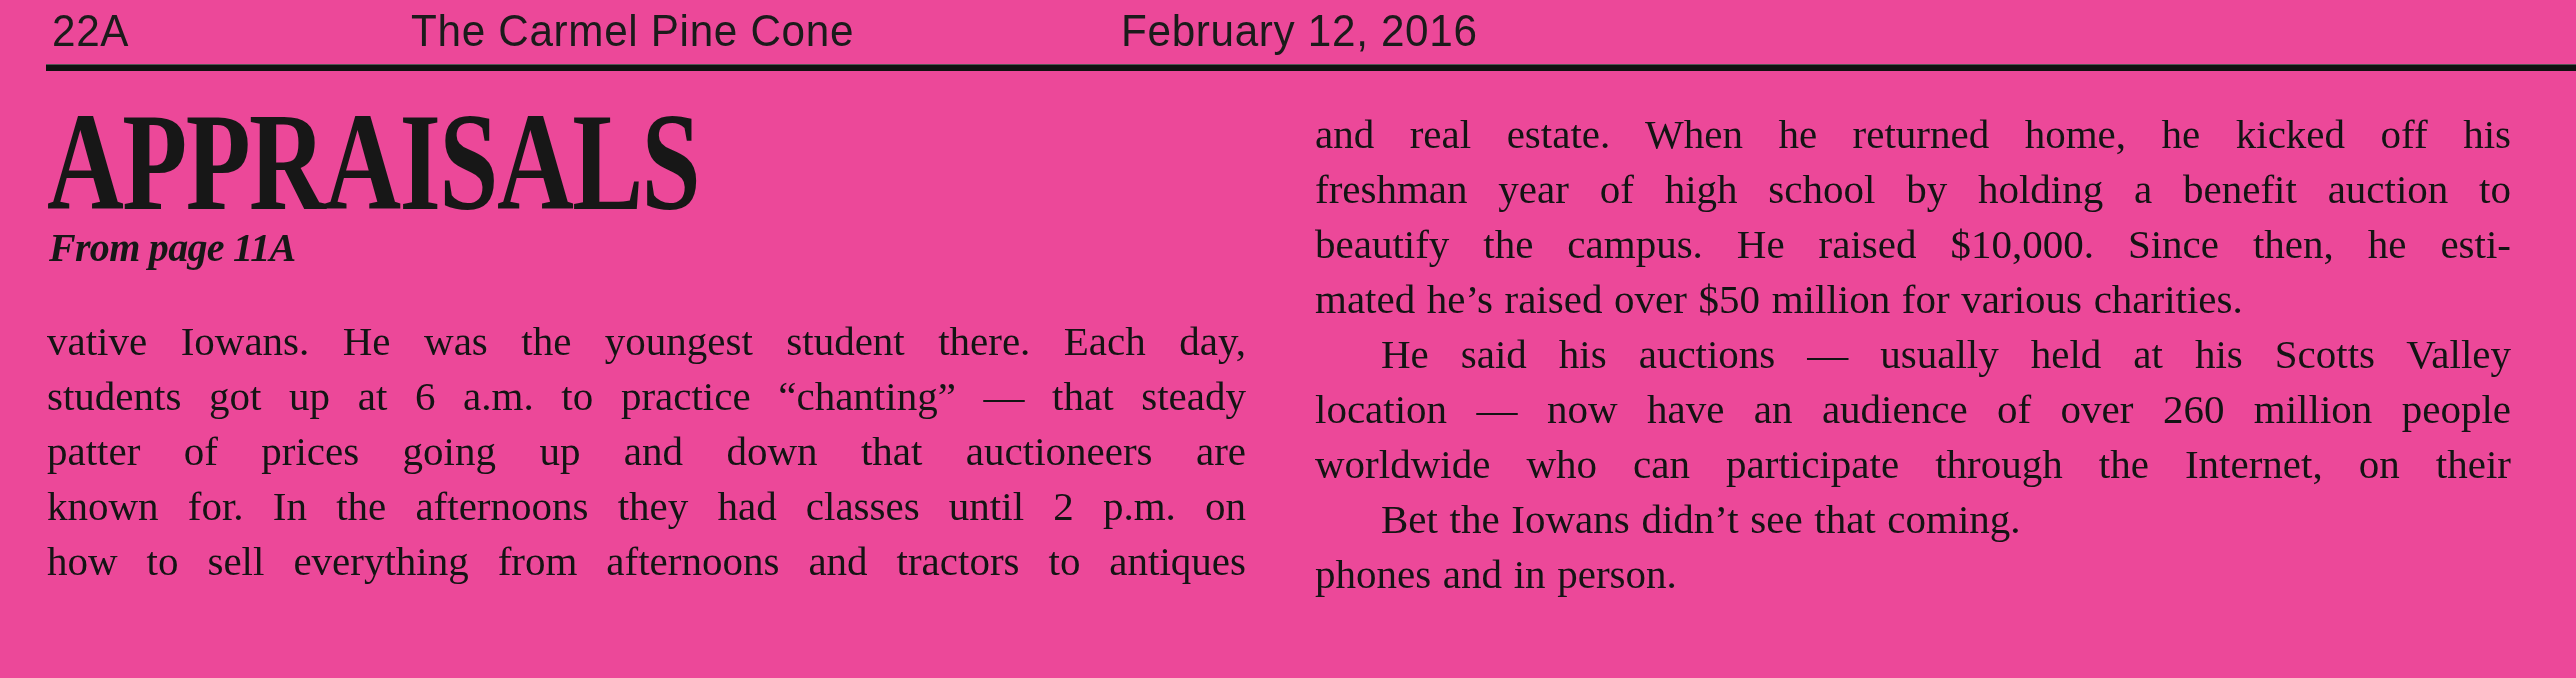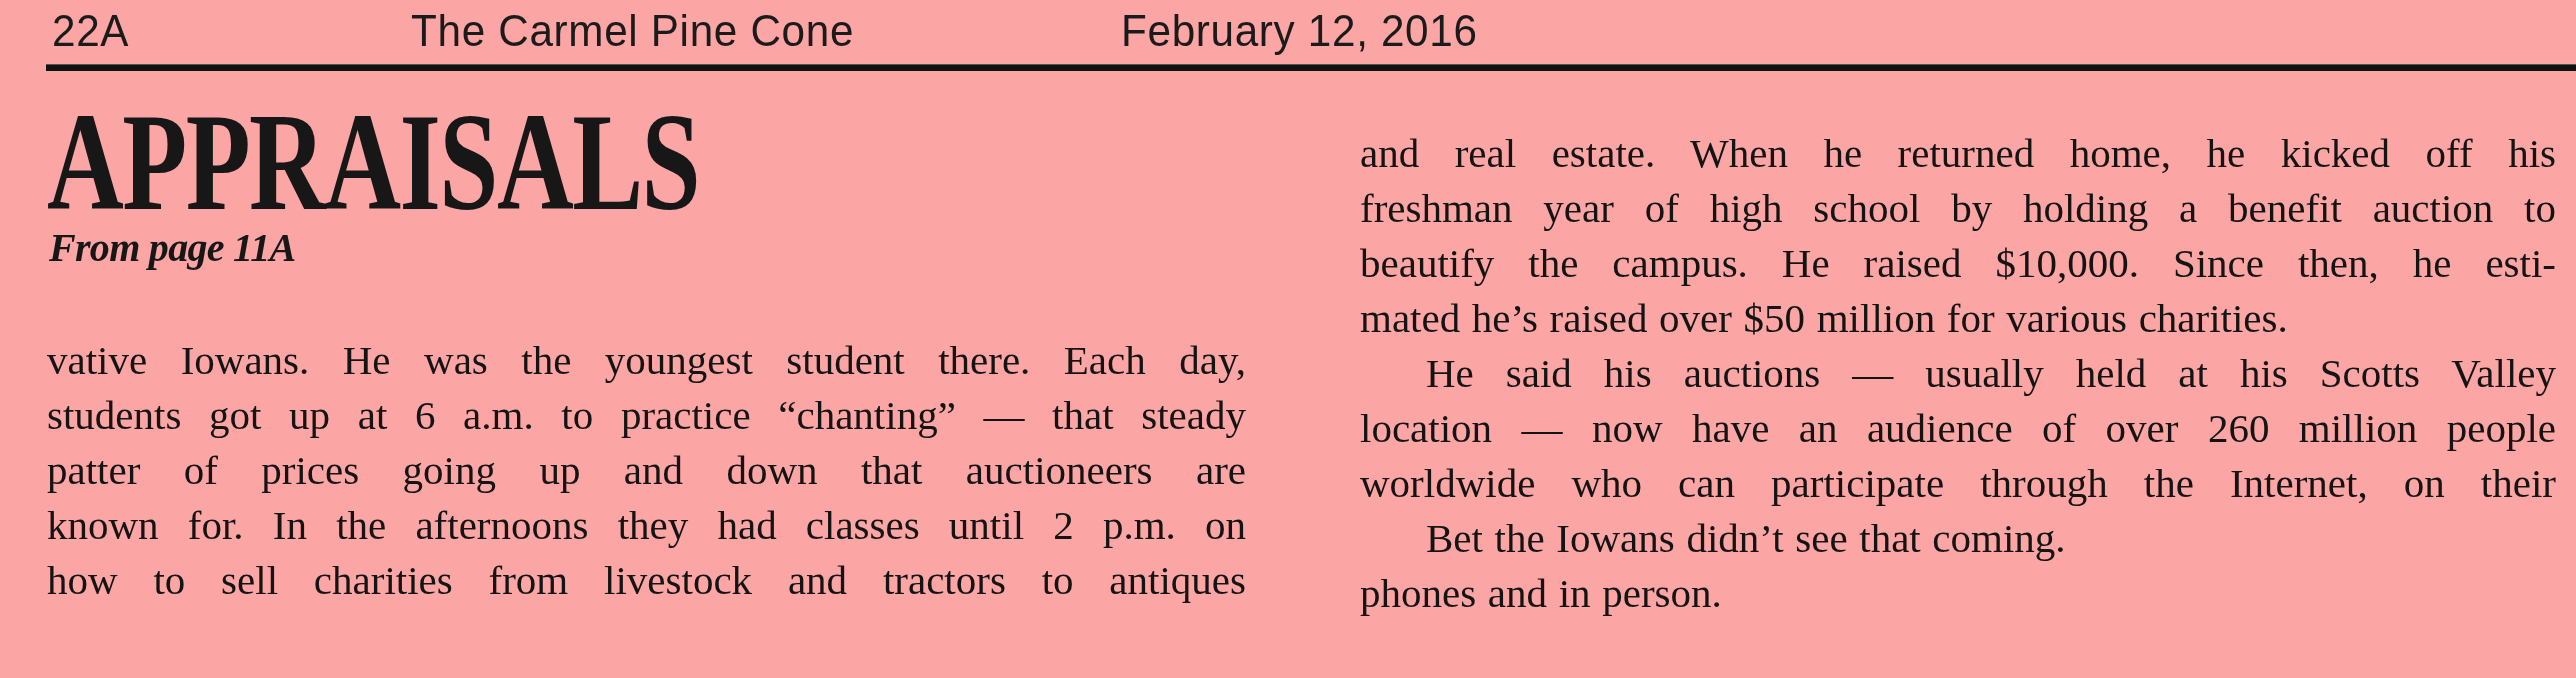--- a/index.html
+++ b/index.html
@@ -4,21 +4,21 @@
 <style>
   html, body {
     margin: 0;
     padding: 0;
     background: #ffffff;
   }
   #page {
     position: relative;
     width: 2576px;
     height: 678px;
-    background: #fca5a5;
+    background: #ec4899;
     color: #161616;
     overflow: hidden;
     font-family: "Liberation Serif", "DejaVu Serif", serif;
   }
 
   
   .masthead-text {
     position: absolute;
     top: 7.2px;
     font-family: "Liberation Sans", "DejaVu Sans", sans-serif;
@@ -73,28 +73,27 @@
 
   
   .column {
     position: absolute;
     font-size: 41px;
     line-height: 55px;
     color: #141414;
   }
   #left-column {
     left: 47px;
-    top: 333px;
+    top: 314px;
     width: 1199px;
   }
   #right-column {
     left: 1315px;
-    top: 126px;
+    top: 107px;
     width: 1196px;
-    margin-left: 45px;
   }
   .line {
     text-align: justify;
     text-align-last: justify;
     word-spacing: 1.4px;
   }
   .line.para-end { text-align-last: left; }
   .line.indent   { text-indent: 66px; }
 </style>
 </head>
@@ -108,21 +107,21 @@
   <div id="header-rule"></div>
 
   <div id="headline">APPRAISALS</div>
   <div id="continuation">From page 11A</div>
 
   <div class="column" id="left-column">
     <div class="line">vative Iowans. He was the youngest student there. Each day,</div>
     <div class="line">students got up at 6 a.m. to practice “chanting” — that steady</div>
     <div class="line">patter of prices going up and down that auctioneers are</div>
     <div class="line">known for. In the afternoons they had classes until 2 p.m. on</div>
-    <div class="line">how to sell charities from livestock and tractors to antiques</div>
+    <div class="line">how to sell everything from afternoons and tractors to antiques</div>
   </div>
 
   <div class="column" id="right-column">
     <div class="line">and real estate. When he returned home, he kicked off his</div>
     <div class="line">freshman year of high school by holding a benefit auction to</div>
     <div class="line">beautify the campus. He raised $10,000. Since then, he esti-</div>
     <div class="line para-end">mated he’s raised over $50 million for various charities.</div>
     <div class="line indent">He said his auctions — usually held at his Scotts Valley</div>
     <div class="line">location — now have an audience of over 260 million people</div>
     <div class="line">worldwide who can participate through the Internet, on their</div>

